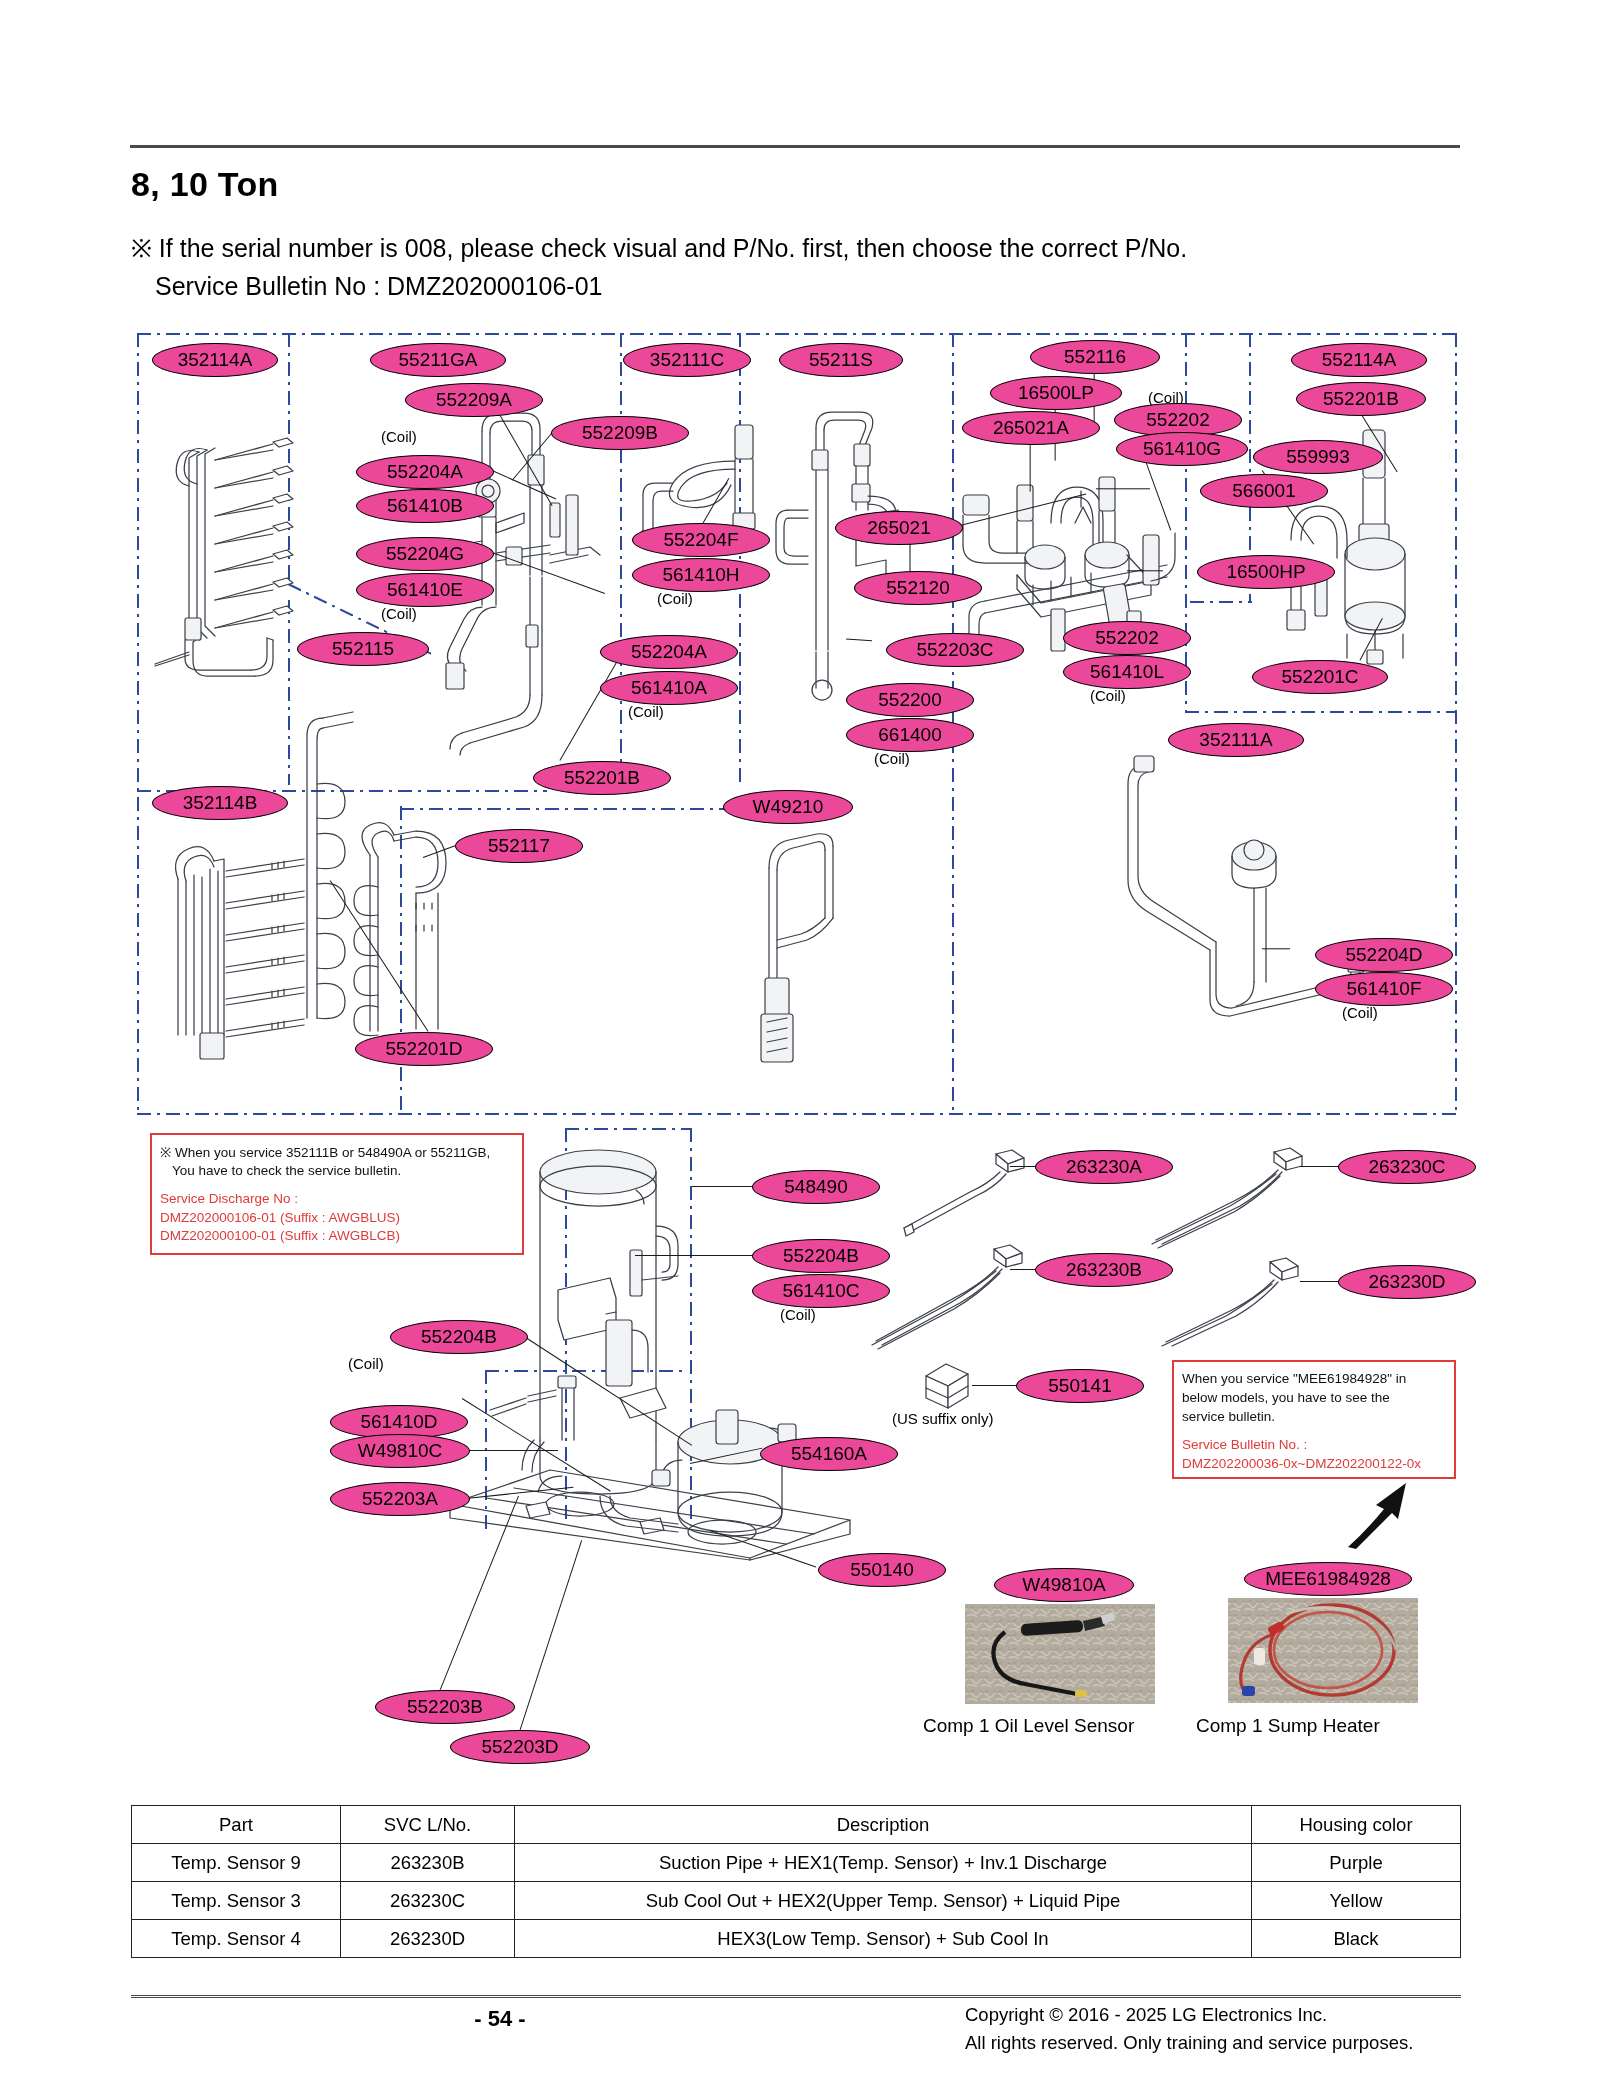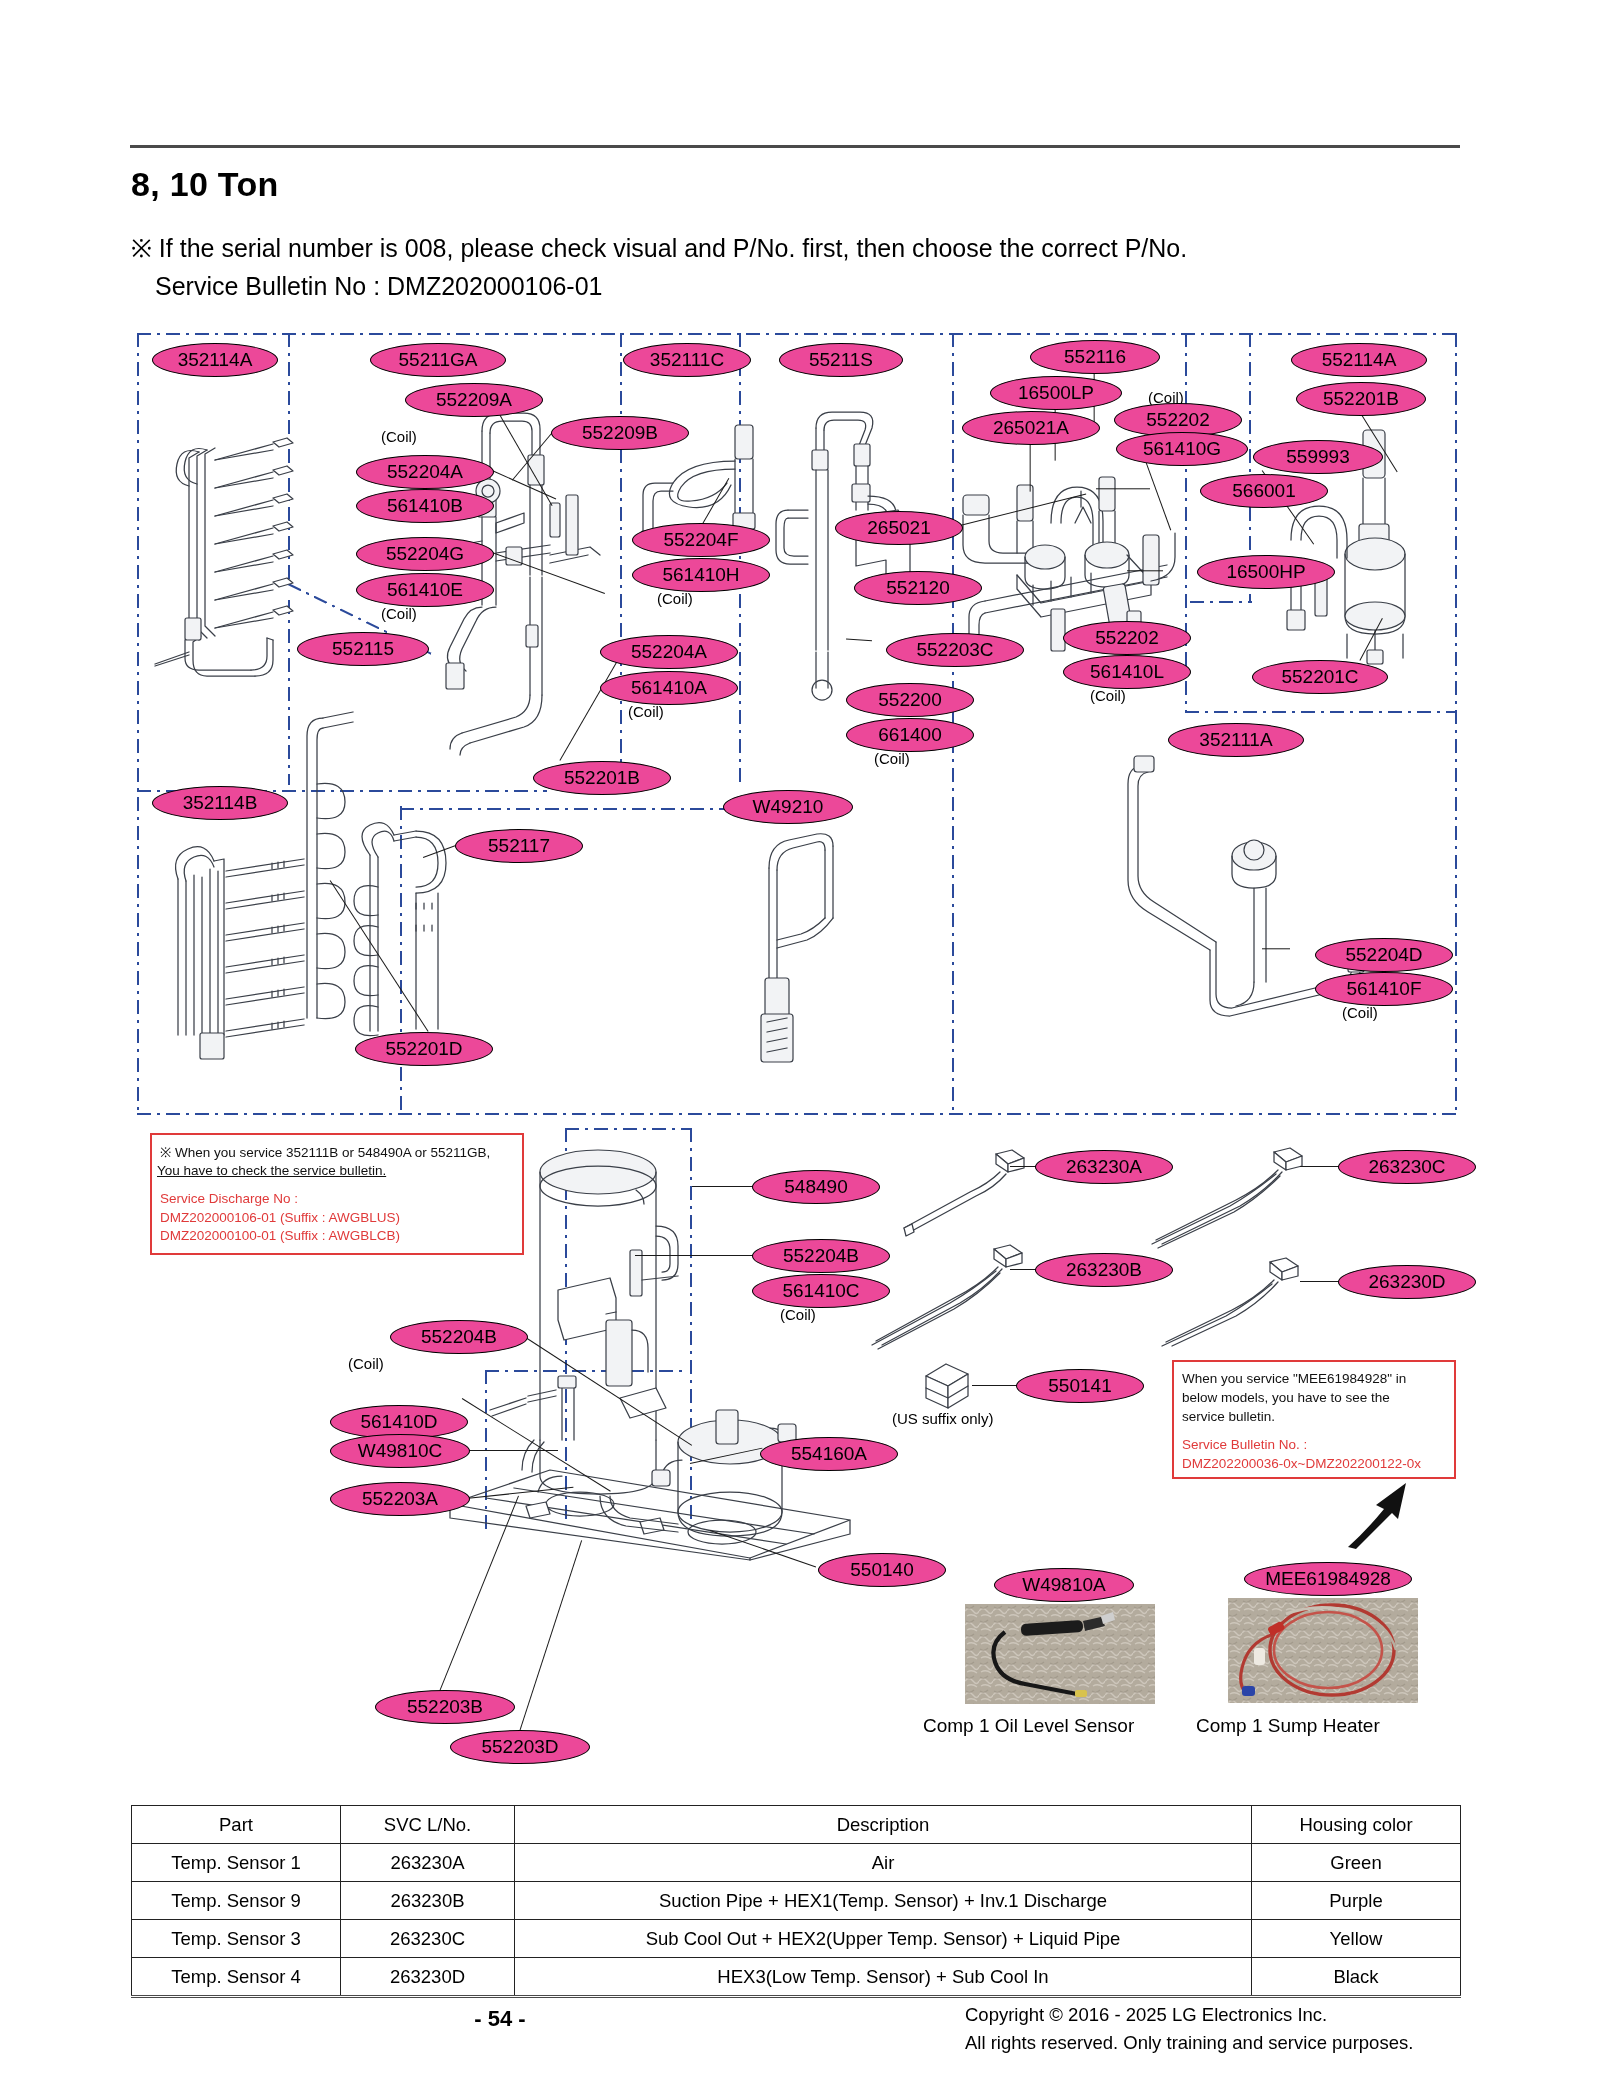--- a/index.html
+++ b/index.html
@@ -457,21 +457,21 @@
   <div class="lead" style="left:330px;top:880px;width:180px;transform:rotate(57deg);"></div>
   <div class="lead" style="left:1290px;top:948px;width:28px;transform:rotate(180deg);"></div>
   <div class="lead" style="left:1094px;top:372px;width:52px;transform:rotate(90deg);"></div>
   <div class="lead" style="left:1055px;top:408px;width:52px;transform:rotate(90deg);"></div>
   <div class="lead" style="left:1030px;top:443px;width:48px;transform:rotate(90deg);"></div>
   <div class="lead" style="left:1150px;top:488px;width:54px;transform:rotate(180deg);"></div>
   <div class="lead" style="left:1163px;top:570px;width:36px;transform:rotate(180deg);"></div>
 
   <div class="redbox" style="left:150px;top:1133px;width:370px;height:118px;">
     <div class="rb-blk" style="margin:9px 0 0 8px;">※ When you service 352111B or 548490A or 55211GB,</div>
-    <div class="rb-blk" style="margin:0 0 0 5px;text-decoration:underline;">You have to check the service bulletin.</div>
+    <div class="rb-blk" style="margin:0 0 0 20px;">You have to check the service bulletin.</div>
     <div class="rb-red" style="margin:10px 0 0 8px;">Service Discharge No :</div>
     <div class="rb-red" style="margin:0 0 0 8px;">DMZ202000106-01 (Suffix : AWGBLUS)</div>
     <div class="rb-red" style="margin:0 0 0 8px;">DMZ202000100-01 (Suffix : AWGBLCB)</div>
   </div>
 
   <div class="redbox redbox2" style="left:1172px;top:1360px;width:280px;height:115px;">
     <div class="t1" style="margin:8px 0 0 8px;">When you service "MEE61984928" in</div>
     <div class="t1" style="margin:0 0 0 8px;">below models, you have to see the</div>
     <div class="t1" style="margin:0 0 0 8px;">service bulletin.</div>
     <div class="t2" style="margin:9px 0 0 8px;">Service Bulletin No. :</div>
@@ -663,26 +663,20 @@
     <thead>
       <tr>
         <th class="c1">Part</th>
         <th class="c2">SVC L/No.</th>
         <th>Description</th>
         <th class="c4">Housing color</th>
       </tr>
     </thead>
     <tbody>
       <tr>
-        <td>Temp. Sensor 1</td>
-        <td>263230A</td>
-        <td>Air</td>
-        <td>Green</td>
-      </tr>
-      <tr>
         <td>Temp. Sensor 9</td>
         <td>263230B</td>
         <td>Suction Pipe + HEX1(Temp. Sensor) + Inv.1  Discharge</td>
         <td>Purple</td>
       </tr>
       <tr>
         <td>Temp. Sensor 3</td>
         <td>263230C</td>
         <td>Sub Cool Out + HEX2(Upper Temp. Sensor) + Liquid Pipe</td>
         <td>Yellow</td>

